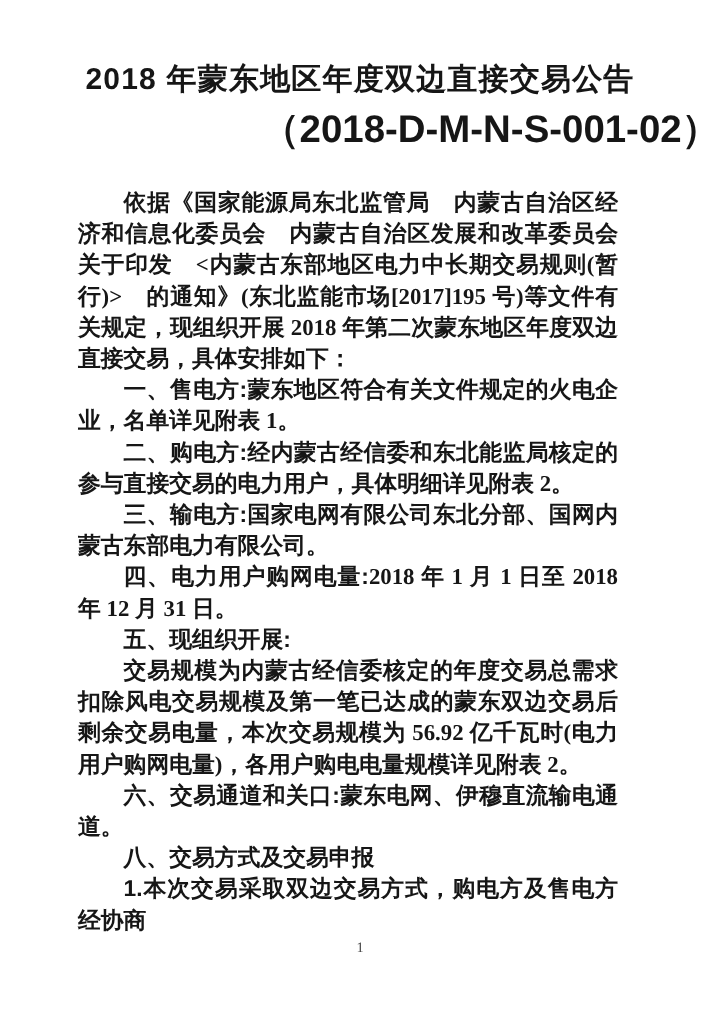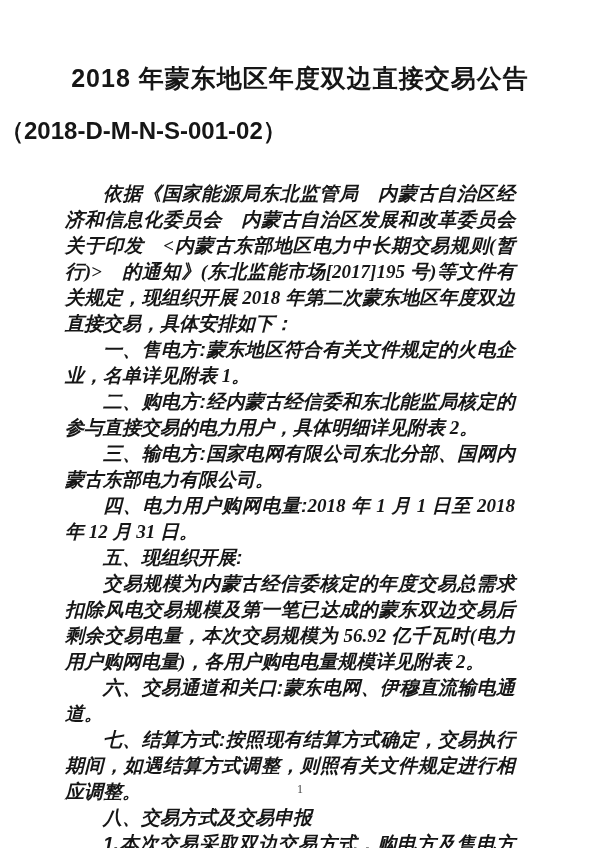--- a/index.html
+++ b/index.html
@@ -11,50 +11,49 @@
     position: relative;
     width: 600px;
     height: 848px;
     background: #ffffff;
     color: #161616;
     font-family: "Liberation Serif", serif;
     overflow: hidden;
     box-sizing: border-box;
   }
   .doc-title {
-    margin: 16px;
+    margin: 4px;
     padding-top: 43px;
     text-align: center;
     font-size: 25px;
     line-height: 38px;
     font-weight: 700;
     font-family: "Liberation Sans", sans-serif;
     letter-spacing: 1px;
   }
   .doc-subtitle {
     margin: 0;
-    text-align: left;
-    font-size: 24px;
+    text-align: right;
+    font-size: 32px;
     line-height: 36px;
     font-weight: 700;
     font-family: "Liberation Sans", sans-serif;
   }
   .doc-body {
     margin-top: 32px;
     margin-left: 65px;
     width: 450px;
     font-size: 19px;
     line-height: 26px;
     text-align: justify;
     font-weight: 600;
   }
   .para {
     margin: 0;
     text-indent: 2em;
-    font-style: italic;
   }
   .para .lead {
     font-weight: 700;
     font-family: "Liberation Sans", sans-serif;
   }
   .page-num {
     position: absolute;
     left: 0;
     right: 0;
     bottom: 52px;
@@ -85,21 +84,20 @@
     <p class="para"><span class="lead">三、输电方:</span><span>国家电网有限公司东北分部、国网内蒙古东部电力有限公司。</span></p>
 
     <p class="para"><span class="lead">四、电力用户购网电量:</span><span>2018 年 1 月 1 日至 2018 年 12 月 31 日。</span></p>
 
     <p class="para"><span class="lead">五、现组织开展:</span><span></span></p>
 
     <p class="para"><span class="lead"></span><span>交易规模为内蒙古经信委核定的年度交易总需求扣除风电交易规模及第一笔已达成的蒙东双边交易后剩余交易电量，本次交易规模为 56.92 亿千瓦时(电力用户购网电量)，各用户购电电量规模详见附表 2。</span></p>
 
     <p class="para"><span class="lead">六、交易通道和关口:</span><span>蒙东电网、伊穆直流输电通道。</span></p>
 
-    <p class="para"><span class="lead">七、结算方式:</span><span>按照现有结算方式确定，交易执行期间，如遇结算方式调整，则照有关文件规定进行相应调整。</span></p>
 
     <p class="para"><span class="lead">八、交易方式及交易申报</span><span></span></p>
 
     <p class="para"><span class="lead">1.本次交易采取双边交易方式</span><span>，购电方及售电方经协商</span></p>
 
   </div>
 
   <div class="page-num">1</div>
 
 </div>

